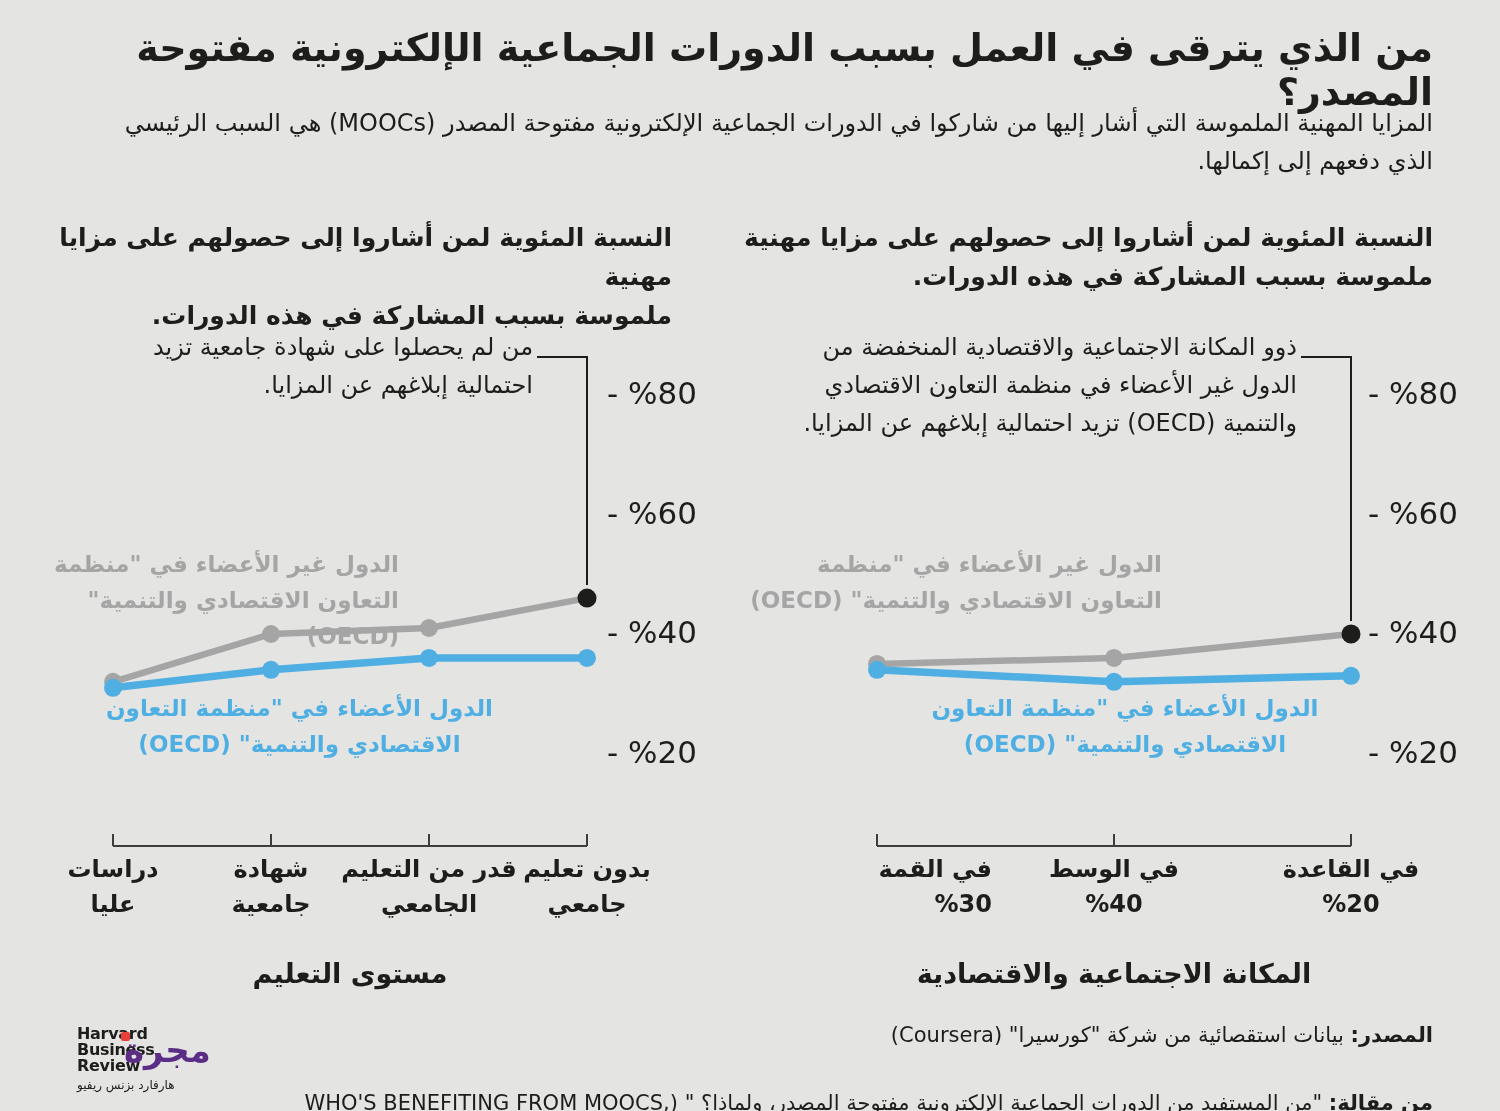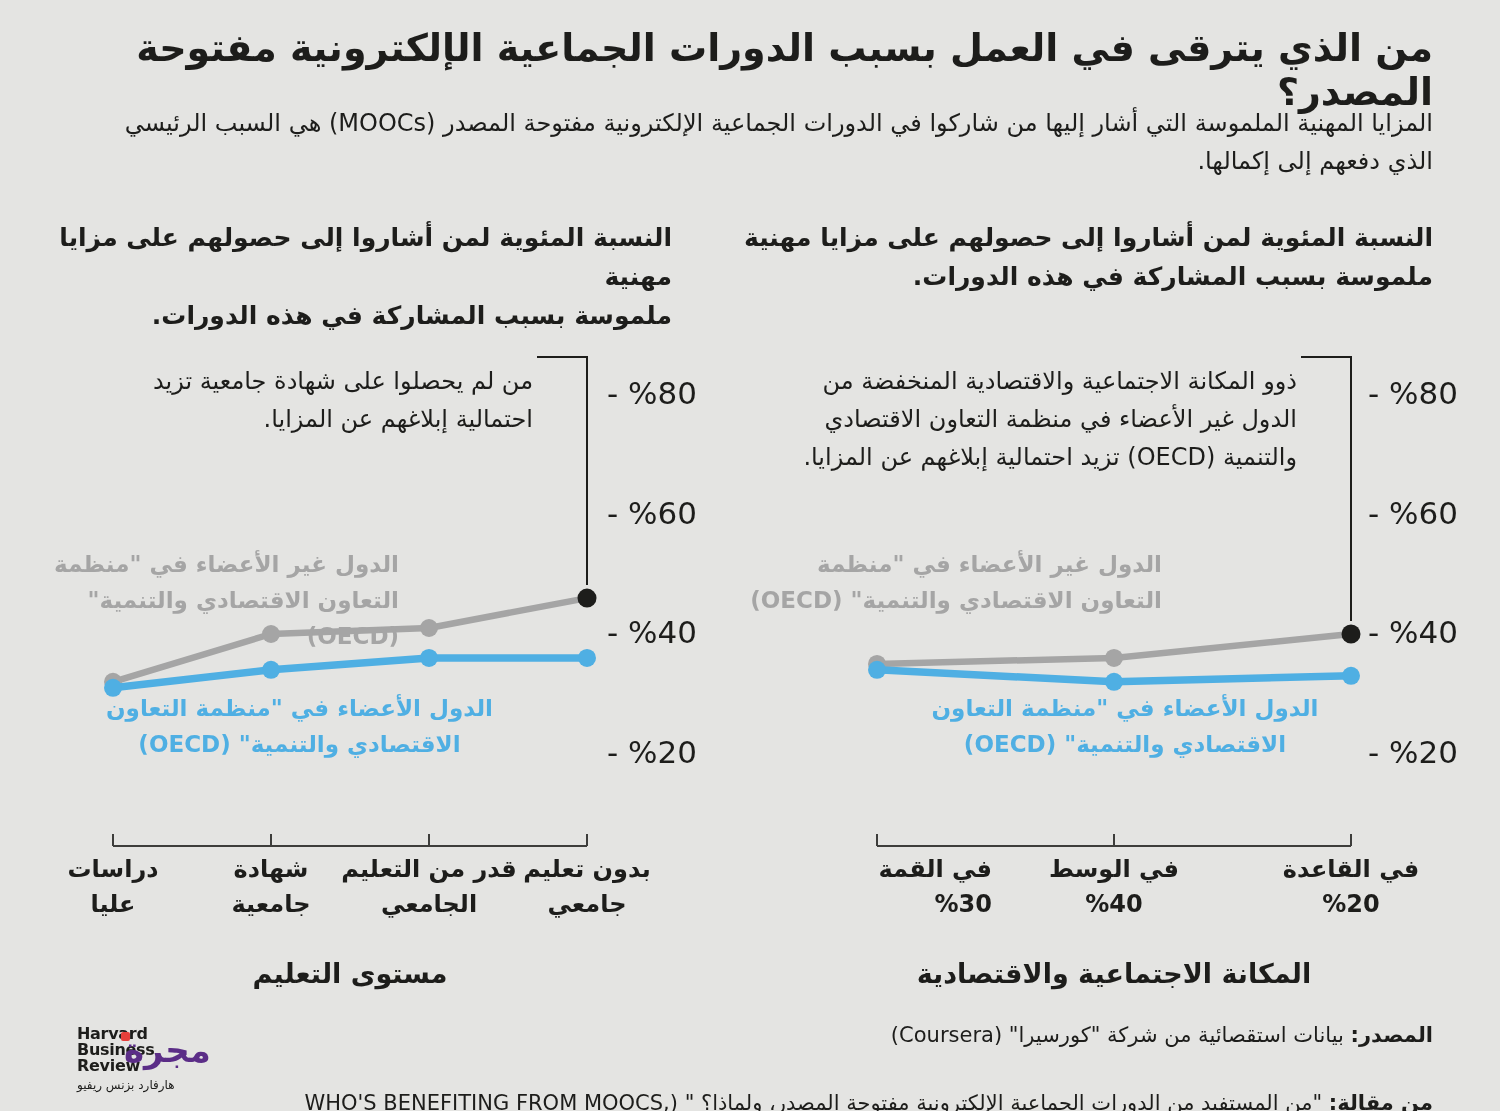--- a/index.html
+++ b/index.html
@@ -7,21 +7,21 @@
   #stage{position:relative;width:1500px;height:1111px;overflow:hidden;direction:rtl;}
   .abs{position:absolute;}
   .pre{white-space:pre-line;}
   .rt{text-align:right;}
   .ct{text-align:center;}
   #title{top:26px;right:67px;left:40px;font-size:38px;font-weight:800;letter-spacing:-0.5px;}
   #subtitle{top:104px;right:67px;left:60px;font-size:24px;line-height:38px;}
   .chart-heading{top:218px;font-size:25px;font-weight:bold;line-height:39px;}
   #heading-soc{right:67px;}
   #heading-edu{right:828px;}
-  .annotation{top:362px;font-size:24px;line-height:38px;}
+  .annotation{top:328px;font-size:24px;line-height:38px;}
   #ann-soc{right:203px;}
   #ann-edu{right:967px;}
   .series-label{font-size:23px;font-weight:bold;line-height:36px;}
   .axis-title{top:934px;width:400px;font-size:27px;font-weight:bold;text-align:center;margin-top:24px;}
   #axis-title-soc{left:914px;}
   #axis-title-edu{left:150px;}
   .ytick{position:absolute;font-size:31px;direction:ltr;white-space:nowrap;}
   .xlab{position:absolute;width:230px;top:852px;font-size:24px;font-weight:bold;line-height:35px;text-align:center;white-space:pre-line;}
   #footer{top:984px;right:67px;left:300px;font-size:21px;line-height:34px;}
   #footer .lbl{font-weight:bold;}

